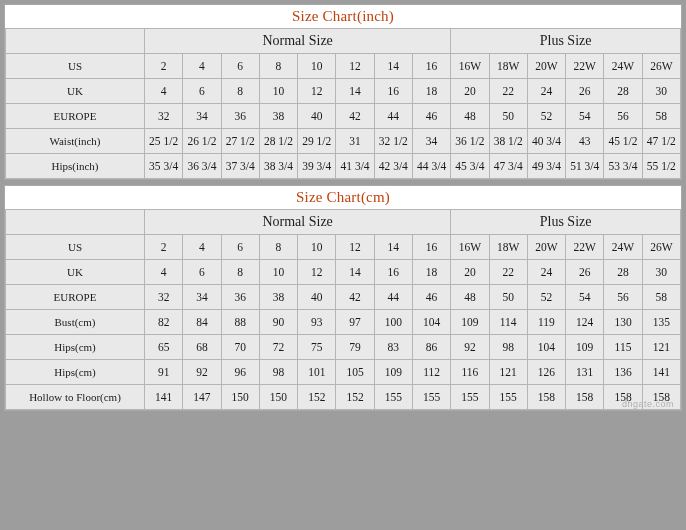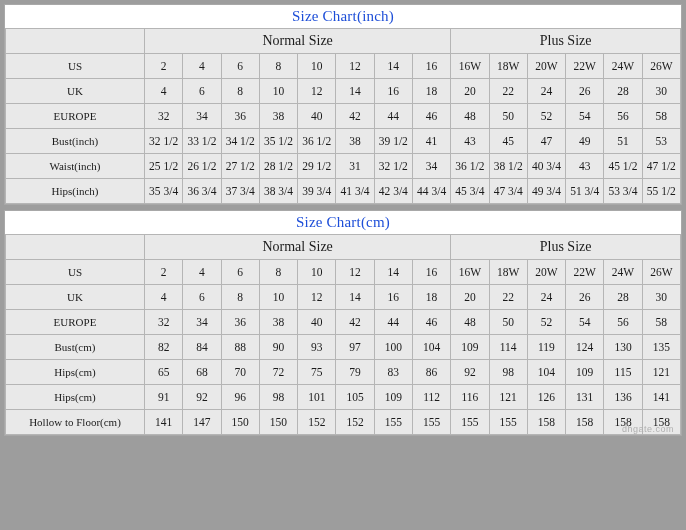--- a/index.html
+++ b/index.html
@@ -29,21 +29,21 @@
     border: 1px solid #a8a8a8;
     box-sizing: border-box;
     width: 678px;
   }
   .chart-title {
     text-align: center;
     font-size: 15px;
     font-family: "Liberation Serif", serif;
     padding: 3px 0 3px 0;
     background: #ffffff;
-    color: #1d4ed8;
+    color: #c2410c;
     letter-spacing: .2px;
   }
   table.size-table {
     border-collapse: collapse;
     width: 100%;
     table-layout: fixed;
     font-size: 11.5px;
   }
   table.size-table td {
     border: 1px solid #b5b5b5;
@@ -142,37 +142,20 @@
             <td>44</td>
             <td>46</td>
             <td>48</td>
             <td>50</td>
             <td>52</td>
             <td>54</td>
             <td>56</td>
             <td>58</td>
           </tr>
           <tr>
-            <td class="rowlabel">Bust(inch)</td>
-            <td>32 1/2</td>
-            <td>33 1/2</td>
-            <td>34 1/2</td>
-            <td>35 1/2</td>
-            <td>36 1/2</td>
-            <td>38</td>
-            <td>39 1/2</td>
-            <td>41</td>
-            <td>43</td>
-            <td>45</td>
-            <td>47</td>
-            <td>49</td>
-            <td>51</td>
-            <td>53</td>
-          </tr>
-          <tr>
             <td class="rowlabel">Waist(inch)</td>
             <td>25 1/2</td>
             <td>26 1/2</td>
             <td>27 1/2</td>
             <td>28 1/2</td>
             <td>29 1/2</td>
             <td>31</td>
             <td>32 1/2</td>
             <td>34</td>
             <td>36 1/2</td>

